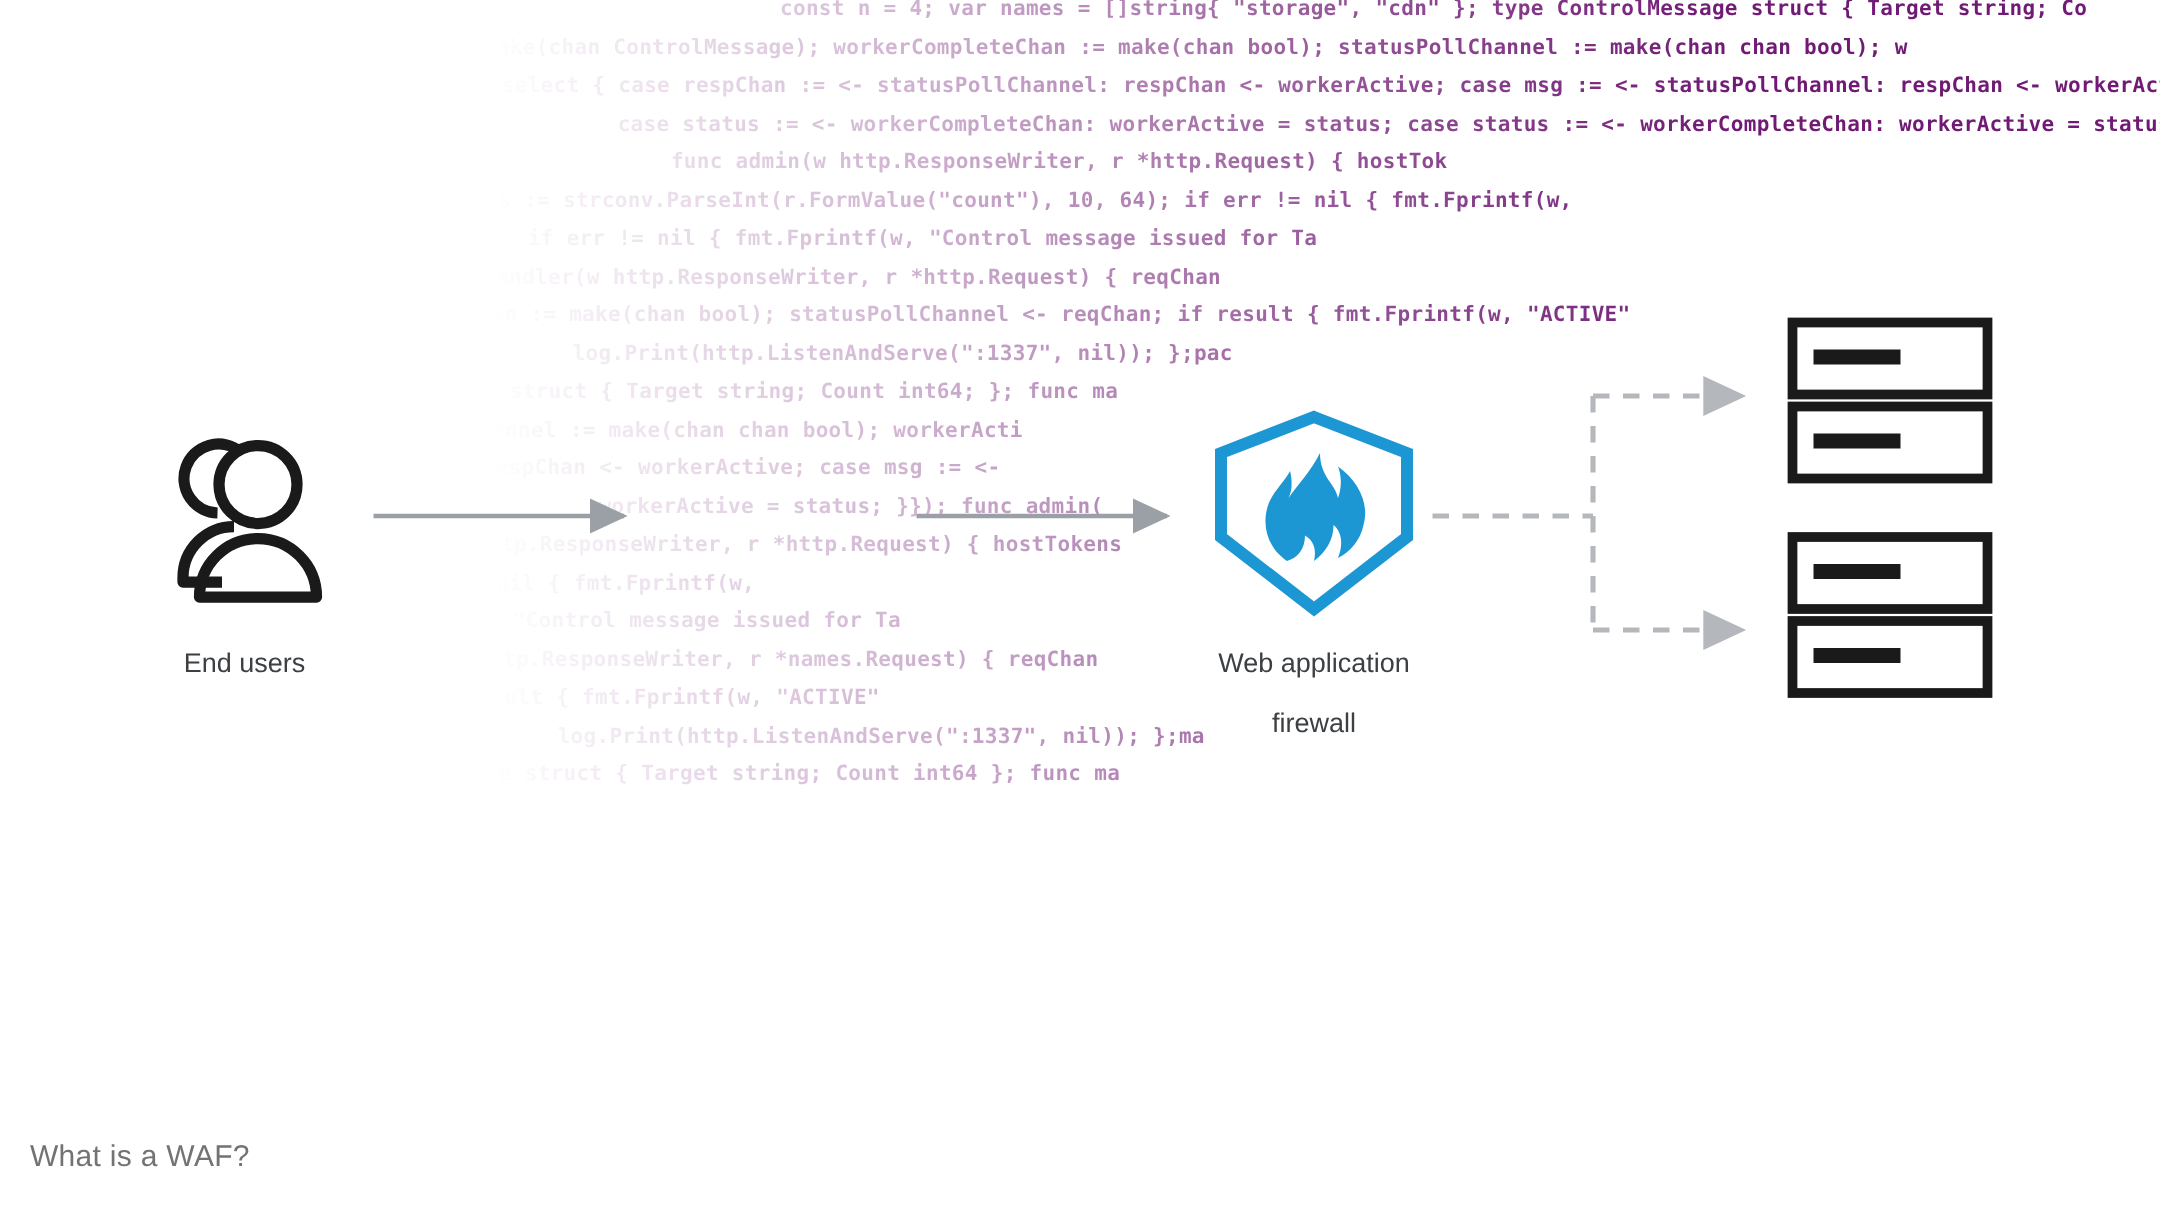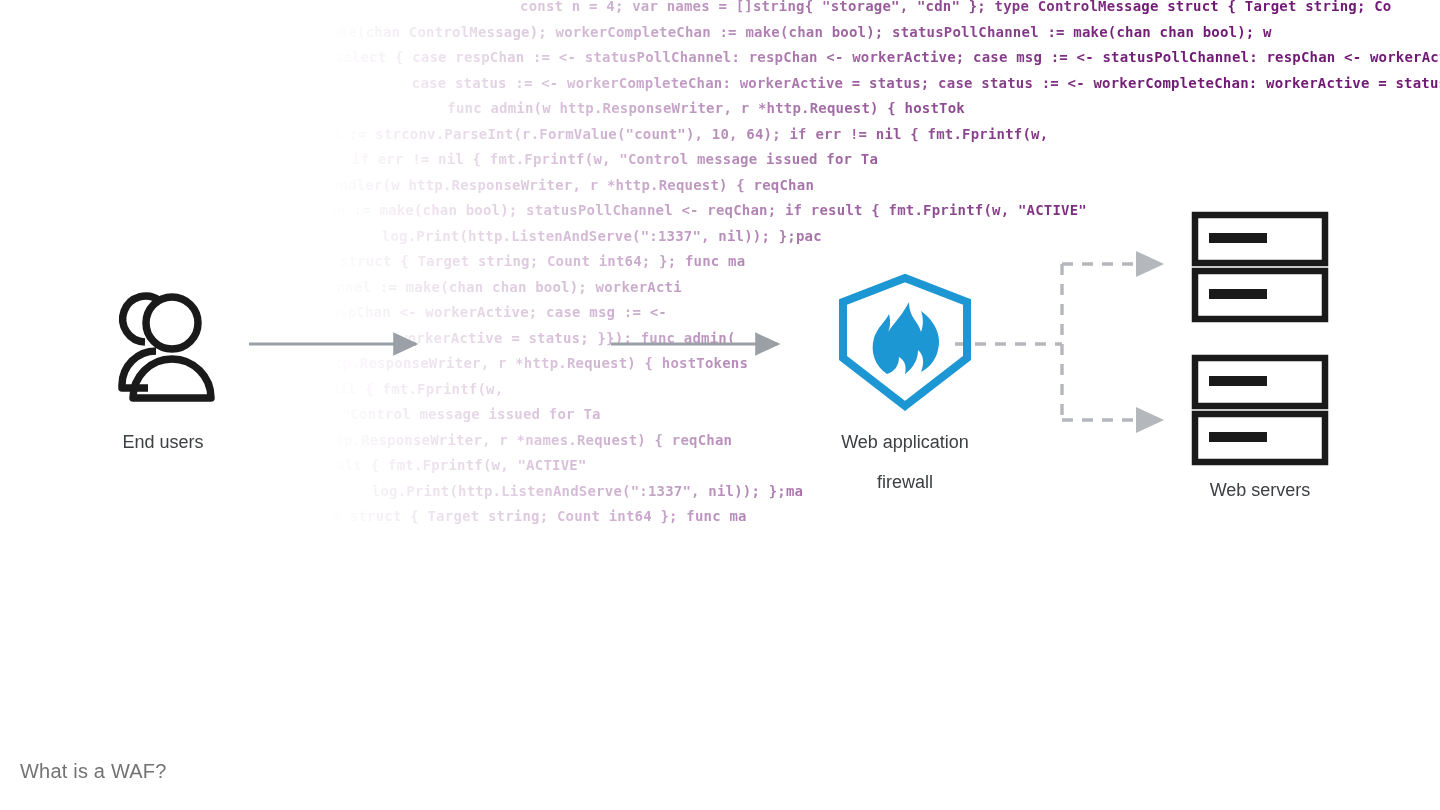--- a/index.html
+++ b/index.html
@@ -49,21 +49,21 @@
   .node-label {
     font-size: 18px;
     line-height: 40px;
     color: #3c4043;
     font-weight: 400;
     white-space: pre-line;
   }
 
   #node-endusers   { left: 43px;   top: 262px; width: 240px; }
   #node-internet   { left: 390px;  top: 262px; width: 240px; }
-  #node-firewall   { left: 770px;  top: 262px; width: 270px; }
+  #node-firewall   { left: 741px;  top: 262px; width: 270px; }
   #node-servers    { left: 1125px; top: 205px; width: 270px; }
 
   .icon-wrap {
     height: 160px;
     display: flex;
     align-items: center;
     justify-content: center;
   }
   #node-servers .icon-wrap { height: 265px; display:block; position:relative; }
 
@@ -201,19 +201,18 @@
             <rect x="84" y="171" width="58" height="10" fill="#1a1a1a"></rect>
           </g>
 
           <g>
             <rect x="70" y="209" width="130" height="48" fill="#ffffff" stroke="#1a1a1a" stroke-width="6.5"></rect>
             <rect x="84" y="227" width="58" height="10" fill="#1a1a1a"></rect>
           </g>
         </g>
       </svg>
     </div>
-    <div class="node-label">Web servers</div>
   </div>
 
   <div id="footer-caption">What is a WAF?</div>
 
 
 </div>
 
 </body></html>

